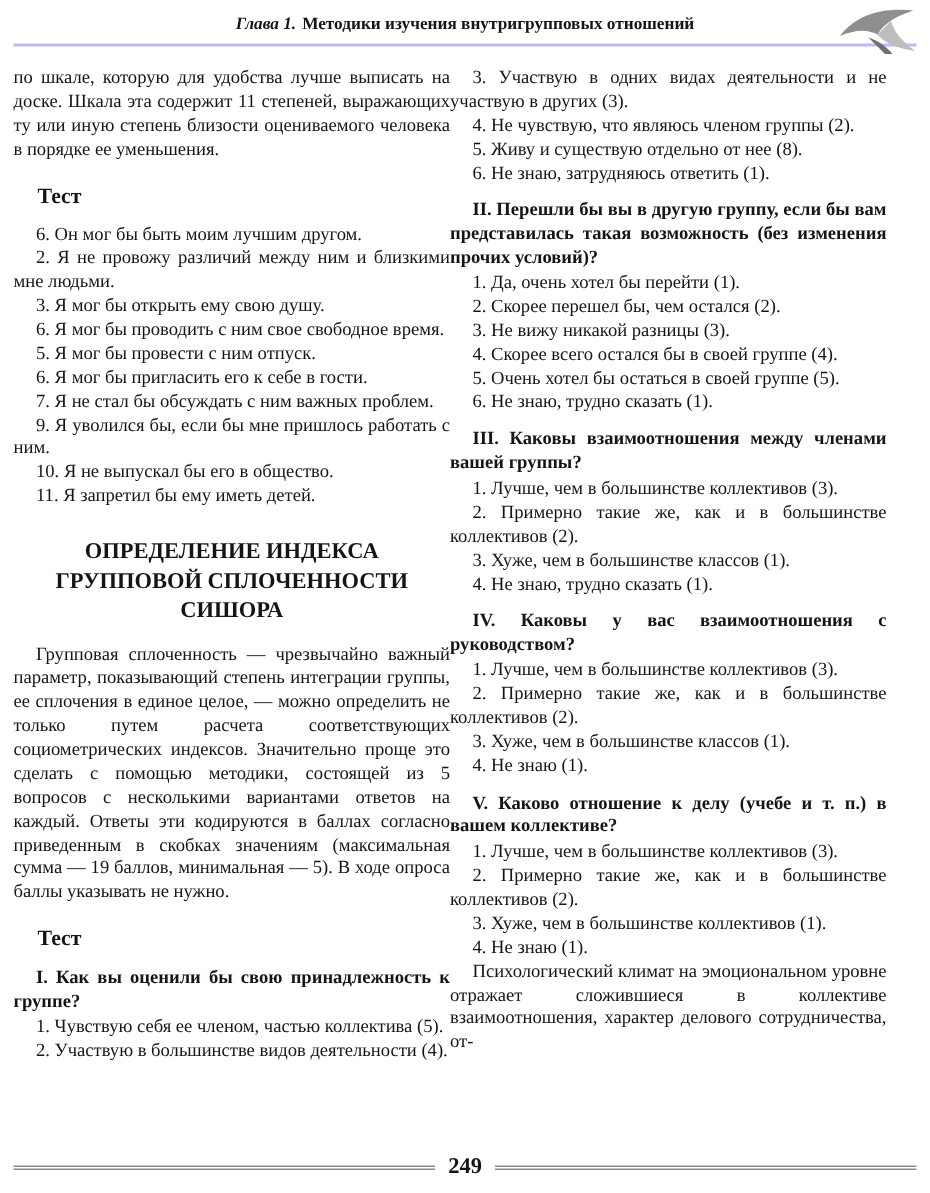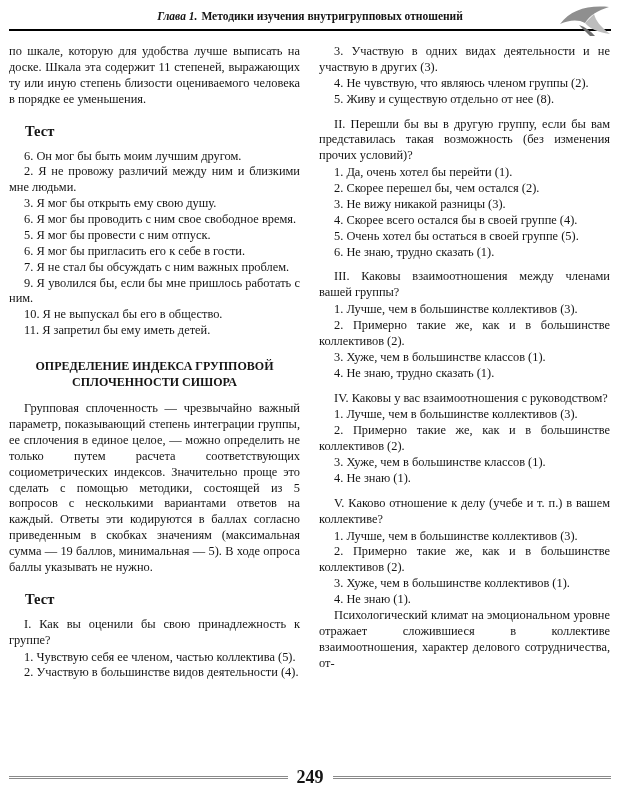--- a/index.html
+++ b/index.html
@@ -17,66 +17,65 @@
     width: 620px;
     height: 795px;
     padding: 8px 9px 0 9px;
     position: relative;
   }
   .running-head {
     text-align: center;
     font-size: 11.5px;
     font-weight: bold;
     padding: 2px 0 7px 0;
-    border-bottom: 2px solid #000000;
+    border-bottom: 2px solid #c4b5fd;
     position: relative;
   }
   .running-head .chapter-label { font-style: italic; margin-right: 4px; }
   .ornament {
     position: absolute;
     right: -2px;
     top: -6px;
     width: 56px;
     height: 36px;
   }
   .columns {
     display: flex;
-    gap: 19px;
     margin-top: 13px;
   }
   .col { width: 291px; }
   p { margin: 0; text-align: justify; font-size: 12.4px; line-height: 1.28; }
   .par { text-indent: 15px; }
   .noindent { text-indent: 0; }
   .item { text-indent: 15px; }
-  .qhead { text-indent: 15px; font-weight: normal; margin-top: 9px; margin-bottom: 1px; }
+  .qhead { text-indent: 15px; font-weight: bold; margin-top: 9px; margin-bottom: 1px; }
   .test-heading {
     font-size: 14.5px;
     font-weight: bold;
     margin: 15px 0 9px 16px;
     text-align: left;
   }
   .section-heading {
-    font-size: 12px;
+    font-size: 15px;
     font-weight: bold;
     text-align: center;
     margin: 20px 4px 11px 4px;
     line-height: 1.3;
   }
   .folio {
     position: absolute;
     left: 9px;
     right: 9px;
     bottom: 9px;
     display: flex;
     align-items: center;
     gap: 9px;
   }
   .folio .rule { flex: 1; border-top: 3px double #8a8a8a; height: 0; }
-  .folio .num { font-weight: bold; font-size: 18px; line-height: 1; text-align: center; }
+  .folio .num { font-weight: bold; font-size: 15px; line-height: 1; text-align: center; }
 </style>
 </head>
 <body>
 
 <div class="page">
 
   <div class="running-head">
     <span class="chapter-label">Глава 1.</span><span>Методики изучения внутригрупповых отношений</span>
     <span class="ornament">
       <svg width="56" height="36" viewBox="0 0 56 36" xmlns="http://www.w3.org/2000/svg">
@@ -118,20 +117,21 @@
           <p class="item">1. Чувствую себя ее членом, частью коллектива (5).</p>
           <p class="item">2. Участвую в большинстве видов деятельности (4).</p>
         </div>
     </div>
 
     <div class="col">
       <div class="list">
           <p class="item">3. Участвую в одних видах деятельности и не участвую в других (3).</p>
           <p class="item">4. Не чувствую, что являюсь членом группы (2).</p>
           <p class="item">5. Живу и существую отдельно от нее (8).</p>
+          <p class="item">6. Не знаю, затрудняюсь ответить (1).</p>
         </div>
 
       <p class="qhead">II. Перешли бы вы в другую группу, если бы вам представилась такая возможность (без изменения прочих условий)?</p>
       <div class="list">
           <p class="item">1. Да, очень хотел бы перейти (1).</p>
           <p class="item">2. Скорее перешел бы, чем остался (2).</p>
           <p class="item">3. Не вижу никакой разницы (3).</p>
           <p class="item">4. Скорее всего остался бы в своей группе (4).</p>
           <p class="item">5. Очень хотел бы остаться в своей группе (5).</p>
           <p class="item">6. Не знаю, трудно сказать (1).</p>

